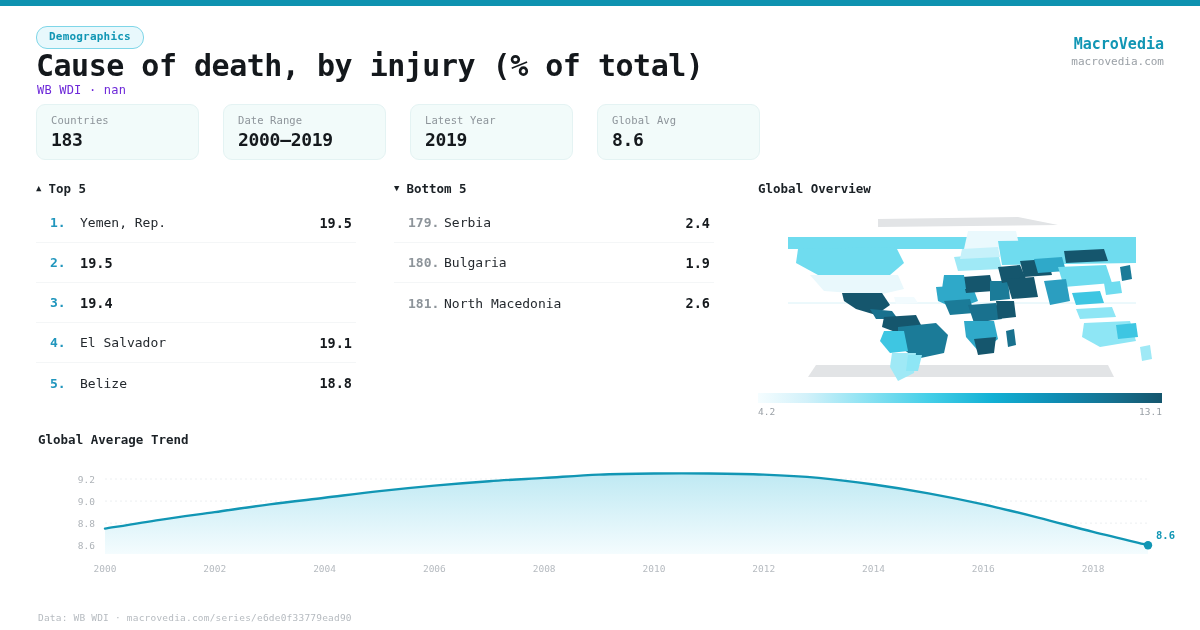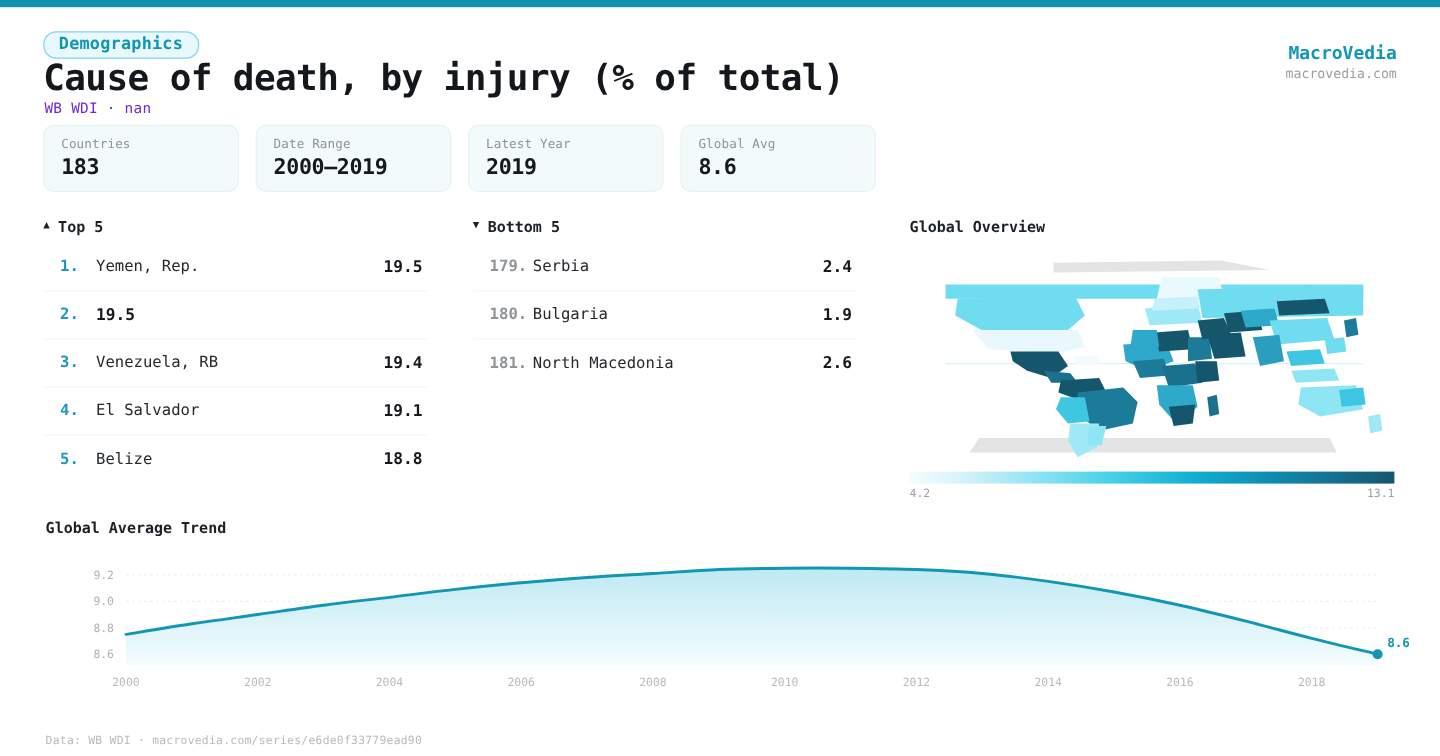--- a/index.html
+++ b/index.html
@@ -12,21 +12,21 @@
   .page { position: relative; width: 1200px; height: 630px; background: #fff; }
 
   .topbar { position: absolute; left:0; top:0; width:1200px; height:6px; background:#0e92b0; }
 
   
   .badge {
     position:absolute; left:36px; top:26px;
     padding:3px 12px 4px;
     border:1px solid #7fd6e8; border-radius:11px;
     background:#e8f8fc; color:#1196b4;
-    font-size:14px; font-weight:bold; letter-spacing:.2px;
+    font-size:11px; font-weight:bold; letter-spacing:.2px;
     line-height:14px;
   }
   .title {
     position:absolute; left:36px; top:48px;
     font-size:30px; font-weight:bold; color:#14181c;
     letter-spacing:-0.5px; white-space:nowrap;
   }
   .subtitle {
     position:absolute; left:37px; top:83px;
     font-size:12px; color:#6d28d9; letter-spacing:.2px;
@@ -34,21 +34,21 @@
   .brand {
     position:absolute; right:36px; top:35px;
     font-size:15px; font-weight:bold; color:#1196b4; text-align:right;
   }
   .brand-url {
     position:absolute; right:36px; top:55px;
     font-size:11px; color:#9aa0a6; text-align:right;
   }
 
   
-  .stats { position:absolute; left:36px; top:104px; display:flex; gap:14px;justify-content:center; }
+  .stats { position:absolute; left:36px; top:104px; display:flex; gap:24px;justify-content:center; }
   .card {
     width:163px; height:56px;
     background:#f2fbfa; border:1px solid #e4f3f3; border-radius:9px;
     padding:9px 14px 0;
   }
   .card .lbl { font-size:10.5px; color:#8d949a; line-height:13px; letter-spacing:.1px; }
   .card .val { font-size:18px; font-weight:bold; color:#15191d; line-height:24px; margin-top:1px; letter-spacing:-.3px;}
 
   
   .lists { position:absolute; left:36px; top:181px; width:680px; display:flex; gap:38px; }
@@ -132,21 +132,20 @@
         <span class="rk">1.</span>
         <span class="nm">Yemen, Rep.</span>
         <span class="vl">19.5</span>
       </div>
       <div class="rank-row">
         <span class="rk">2.</span>
         <span class="vl">19.5</span>
       </div>
       <div class="rank-row">
         <span class="rk">3.</span>
-        <span class="nm">Venezuela, RB</span>
         <span class="vl">19.4</span>
       </div>
       <div class="rank-row">
         <span class="rk">4.</span>
         <span class="nm">El Salvador</span>
         <span class="vl">19.1</span>
       </div>
       <div class="rank-row">
         <span class="rk">5.</span>
         <span class="nm">Belize</span>

